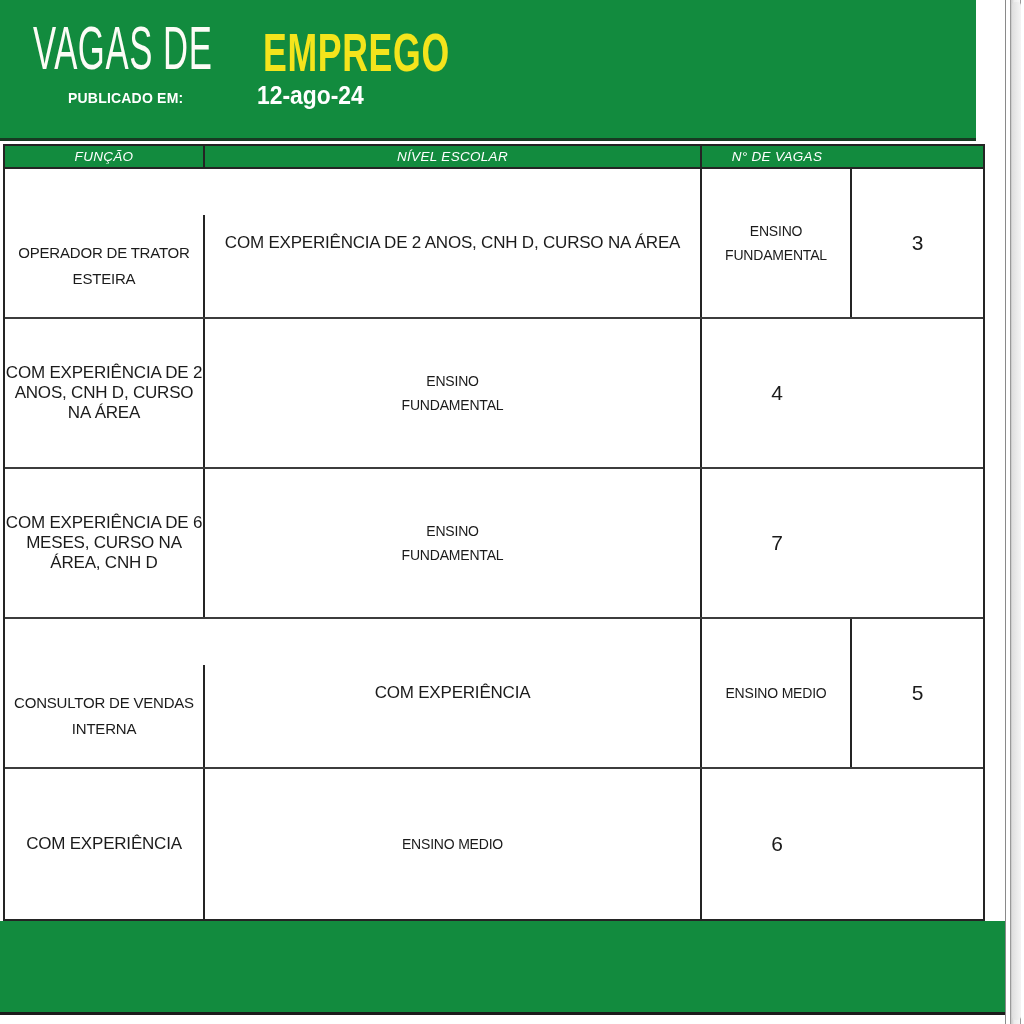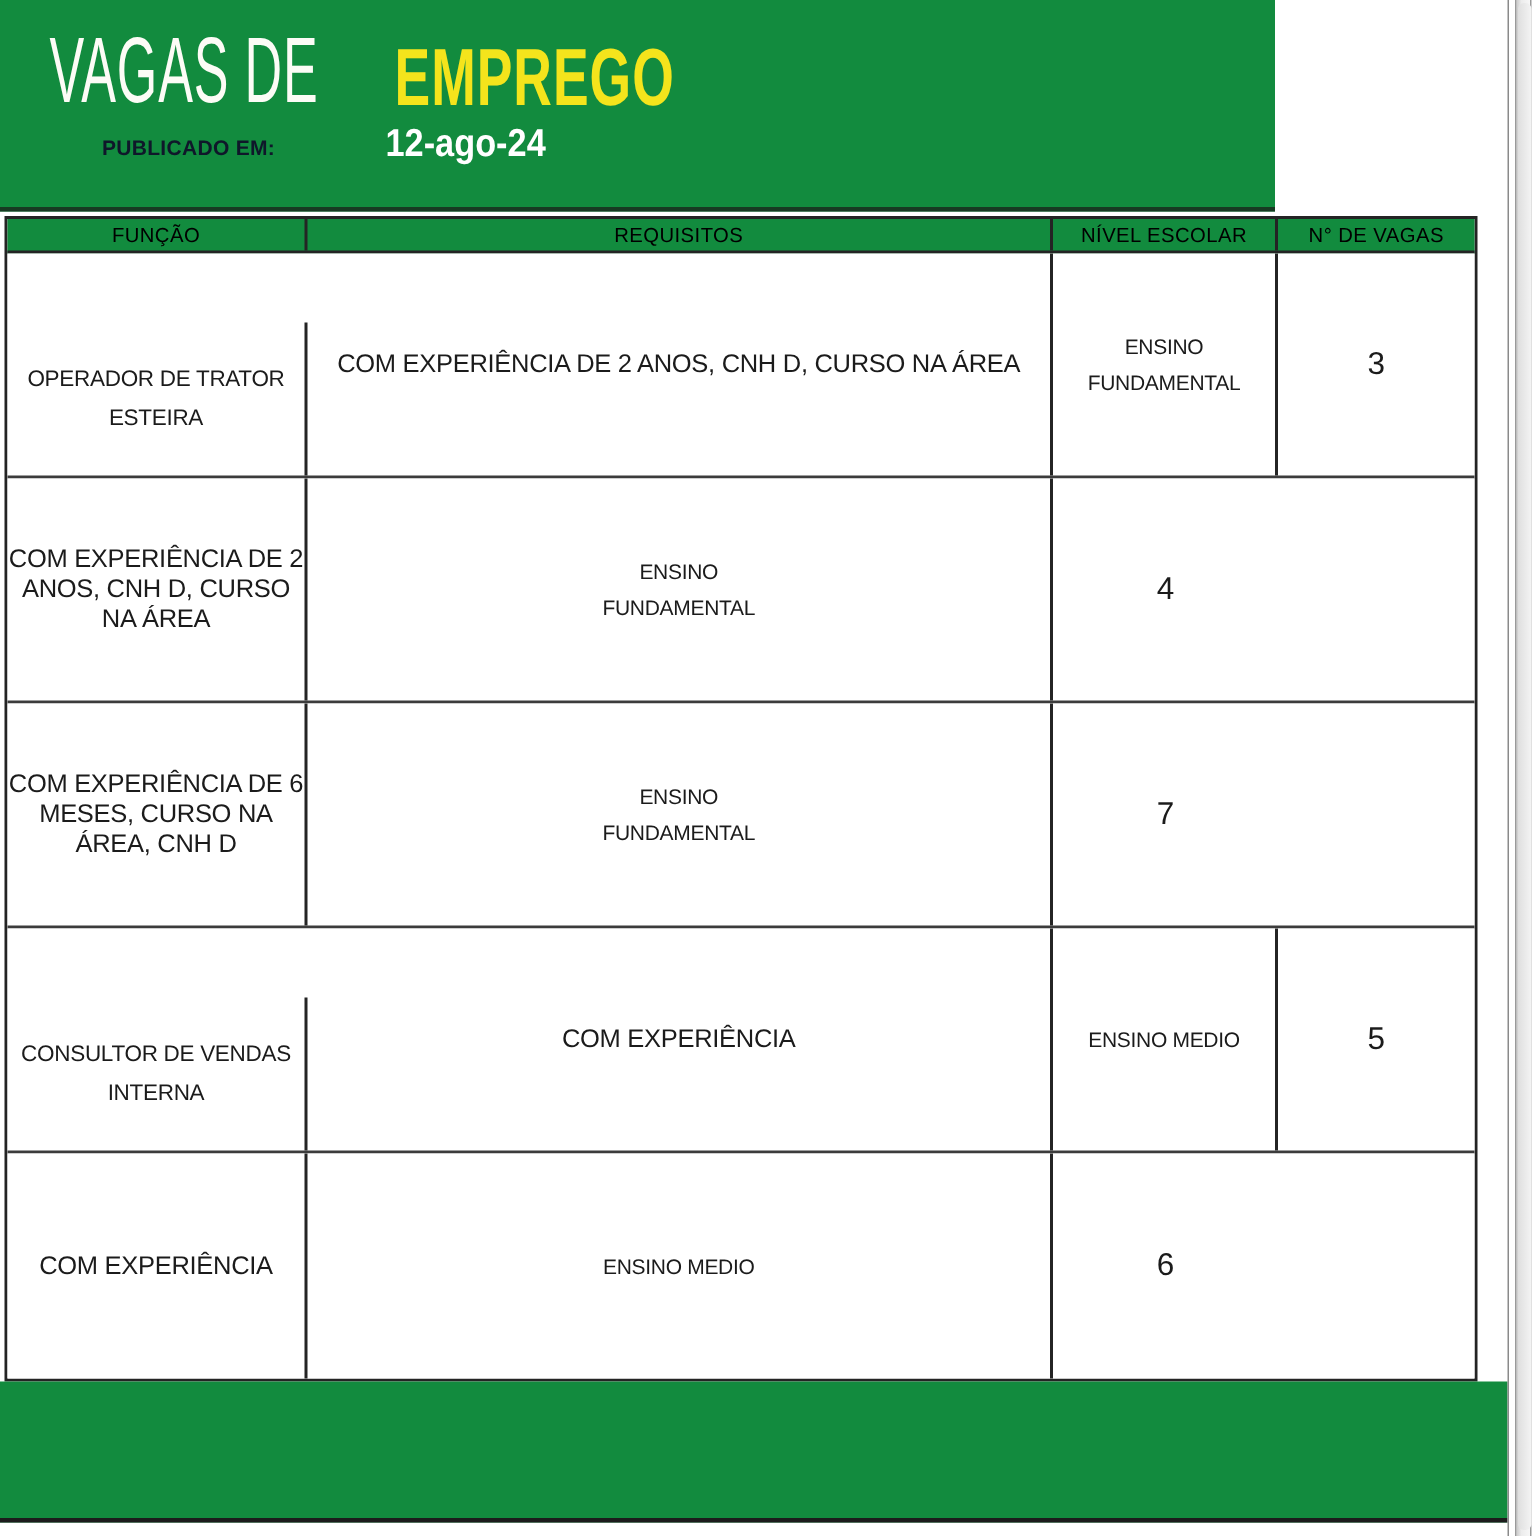--- a/index.html
+++ b/index.html
@@ -3,38 +3,38 @@
 <meta charset="utf-8">
 <style>
   * { margin: 0; padding: 0; box-sizing: border-box; }
   html, body { width: 1024px; height: 1024px; background: #ffffff; overflow: hidden; }
   body { font-family: "Liberation Sans", sans-serif; position: relative; }
 
   .page { position: absolute; inset: 0; width: 1024px; height: 1024px; background: #ffffff; }
 
   
   .header-band {
-    position: absolute; left: 0; top: 0; width: 850px; height: 141px;
+    position: absolute; left: 0; top: 0; width: 976px; height: 141px;
     background: #128B3E; border-bottom: 3px solid #173A22;
   }
   .title-main {
     position: absolute; left: 33px; top: 12px;
     color: #FCFCF6; font-size: 62px; font-weight: 500;
     transform: scaleX(0.56); transform-origin: left top;
     letter-spacing: 1px; white-space: nowrap;
   }
   .title-accent {
     position: absolute; left: 263px; top: 21px;
     color: #F4E41C; font-size: 54px; font-weight: 800;
     transform: scaleX(0.66); transform-origin: left top;
     letter-spacing: 1px; white-space: nowrap;
   }
   .published-label {
     position: absolute; left: 68px; top: 90px;
-    color: #0f172a; font-size: 14px; font-weight: 700; letter-spacing: 0.2px;
+    color: #ffffff; font-size: 14px; font-weight: 700; letter-spacing: 0.2px;
   }
   .published-date {
     position: absolute; left: 257px; top: 80px;
     color: #FFFFFF; font-size: 26px; font-weight: 700;
     transform: scaleX(0.88); transform-origin: left top; white-space: nowrap;
   }
 
   
   .job-table {
     position: absolute; left: 3px; top: 144px; width: 982px;
@@ -46,21 +46,21 @@
     border-bottom: 2px solid #242424;
   }
   .t-row.data { height: 150px; border-bottom: 2px solid #3c3c3c; background: #ffffff; }
   .t-row.data:last-child { border-bottom: none; }
   .t-cell {
     display: flex; align-items: center; justify-content: center;
     text-align: center; border-right: 2px solid #242424; overflow: hidden;
   }
   .t-cell:last-child { border-right: none; text-align: right; }
   .head .t-cell {
-    color: #000000; font-size: 13.5px; font-weight: 500; letter-spacing: 0.3px;
+    color: #ffffff; font-size: 13.5px; font-weight: 500; letter-spacing: 0.3px; font-style: italic;
   }
   .data .t-cell { color: #1b1b1b; }
   .cell-funcao { font-size: 15px; line-height: 1.75; letter-spacing: -0.2px; padding: 0 3px; margin-top: 46px; }
   .cell-requisitos { font-size: 17px; letter-spacing: -0.2px; }
   .cell-nivel { font-size: 14px; line-height: 1.75; letter-spacing: -0.2px; }
   .cell-nivel span { display: inline-block; max-width: 122px; }
   .cell-vagas { font-size: 21px; font-weight: 400; }
 
   
   .footer-band {
@@ -93,21 +93,20 @@
     <div class="title-main">VAGAS DE</div>
     <div class="title-accent">EMPREGO</div>
     <div class="published-label">PUBLICADO EM:</div>
     <div class="published-date">12-ago-24</div>
   </div>
 
   <div class="job-table">
 
     <div class="t-row head">
       <div class="t-cell">FUNÇÃO</div>
-      <div class="t-cell">REQUISITOS</div>
       <div class="t-cell">NÍVEL ESCOLAR</div>
       <div class="t-cell">N° DE VAGAS</div>
     </div>
 
     <div class="t-row data">
       <div class="t-cell cell-funcao">OPERADOR DE TRATOR ESTEIRA</div>
       <div class="t-cell cell-requisitos">COM EXPERIÊNCIA DE 2 ANOS, CNH D, CURSO NA ÁREA</div>
       <div class="t-cell cell-nivel">
           <span>ENSINO FUNDAMENTAL</span>
         </div>

